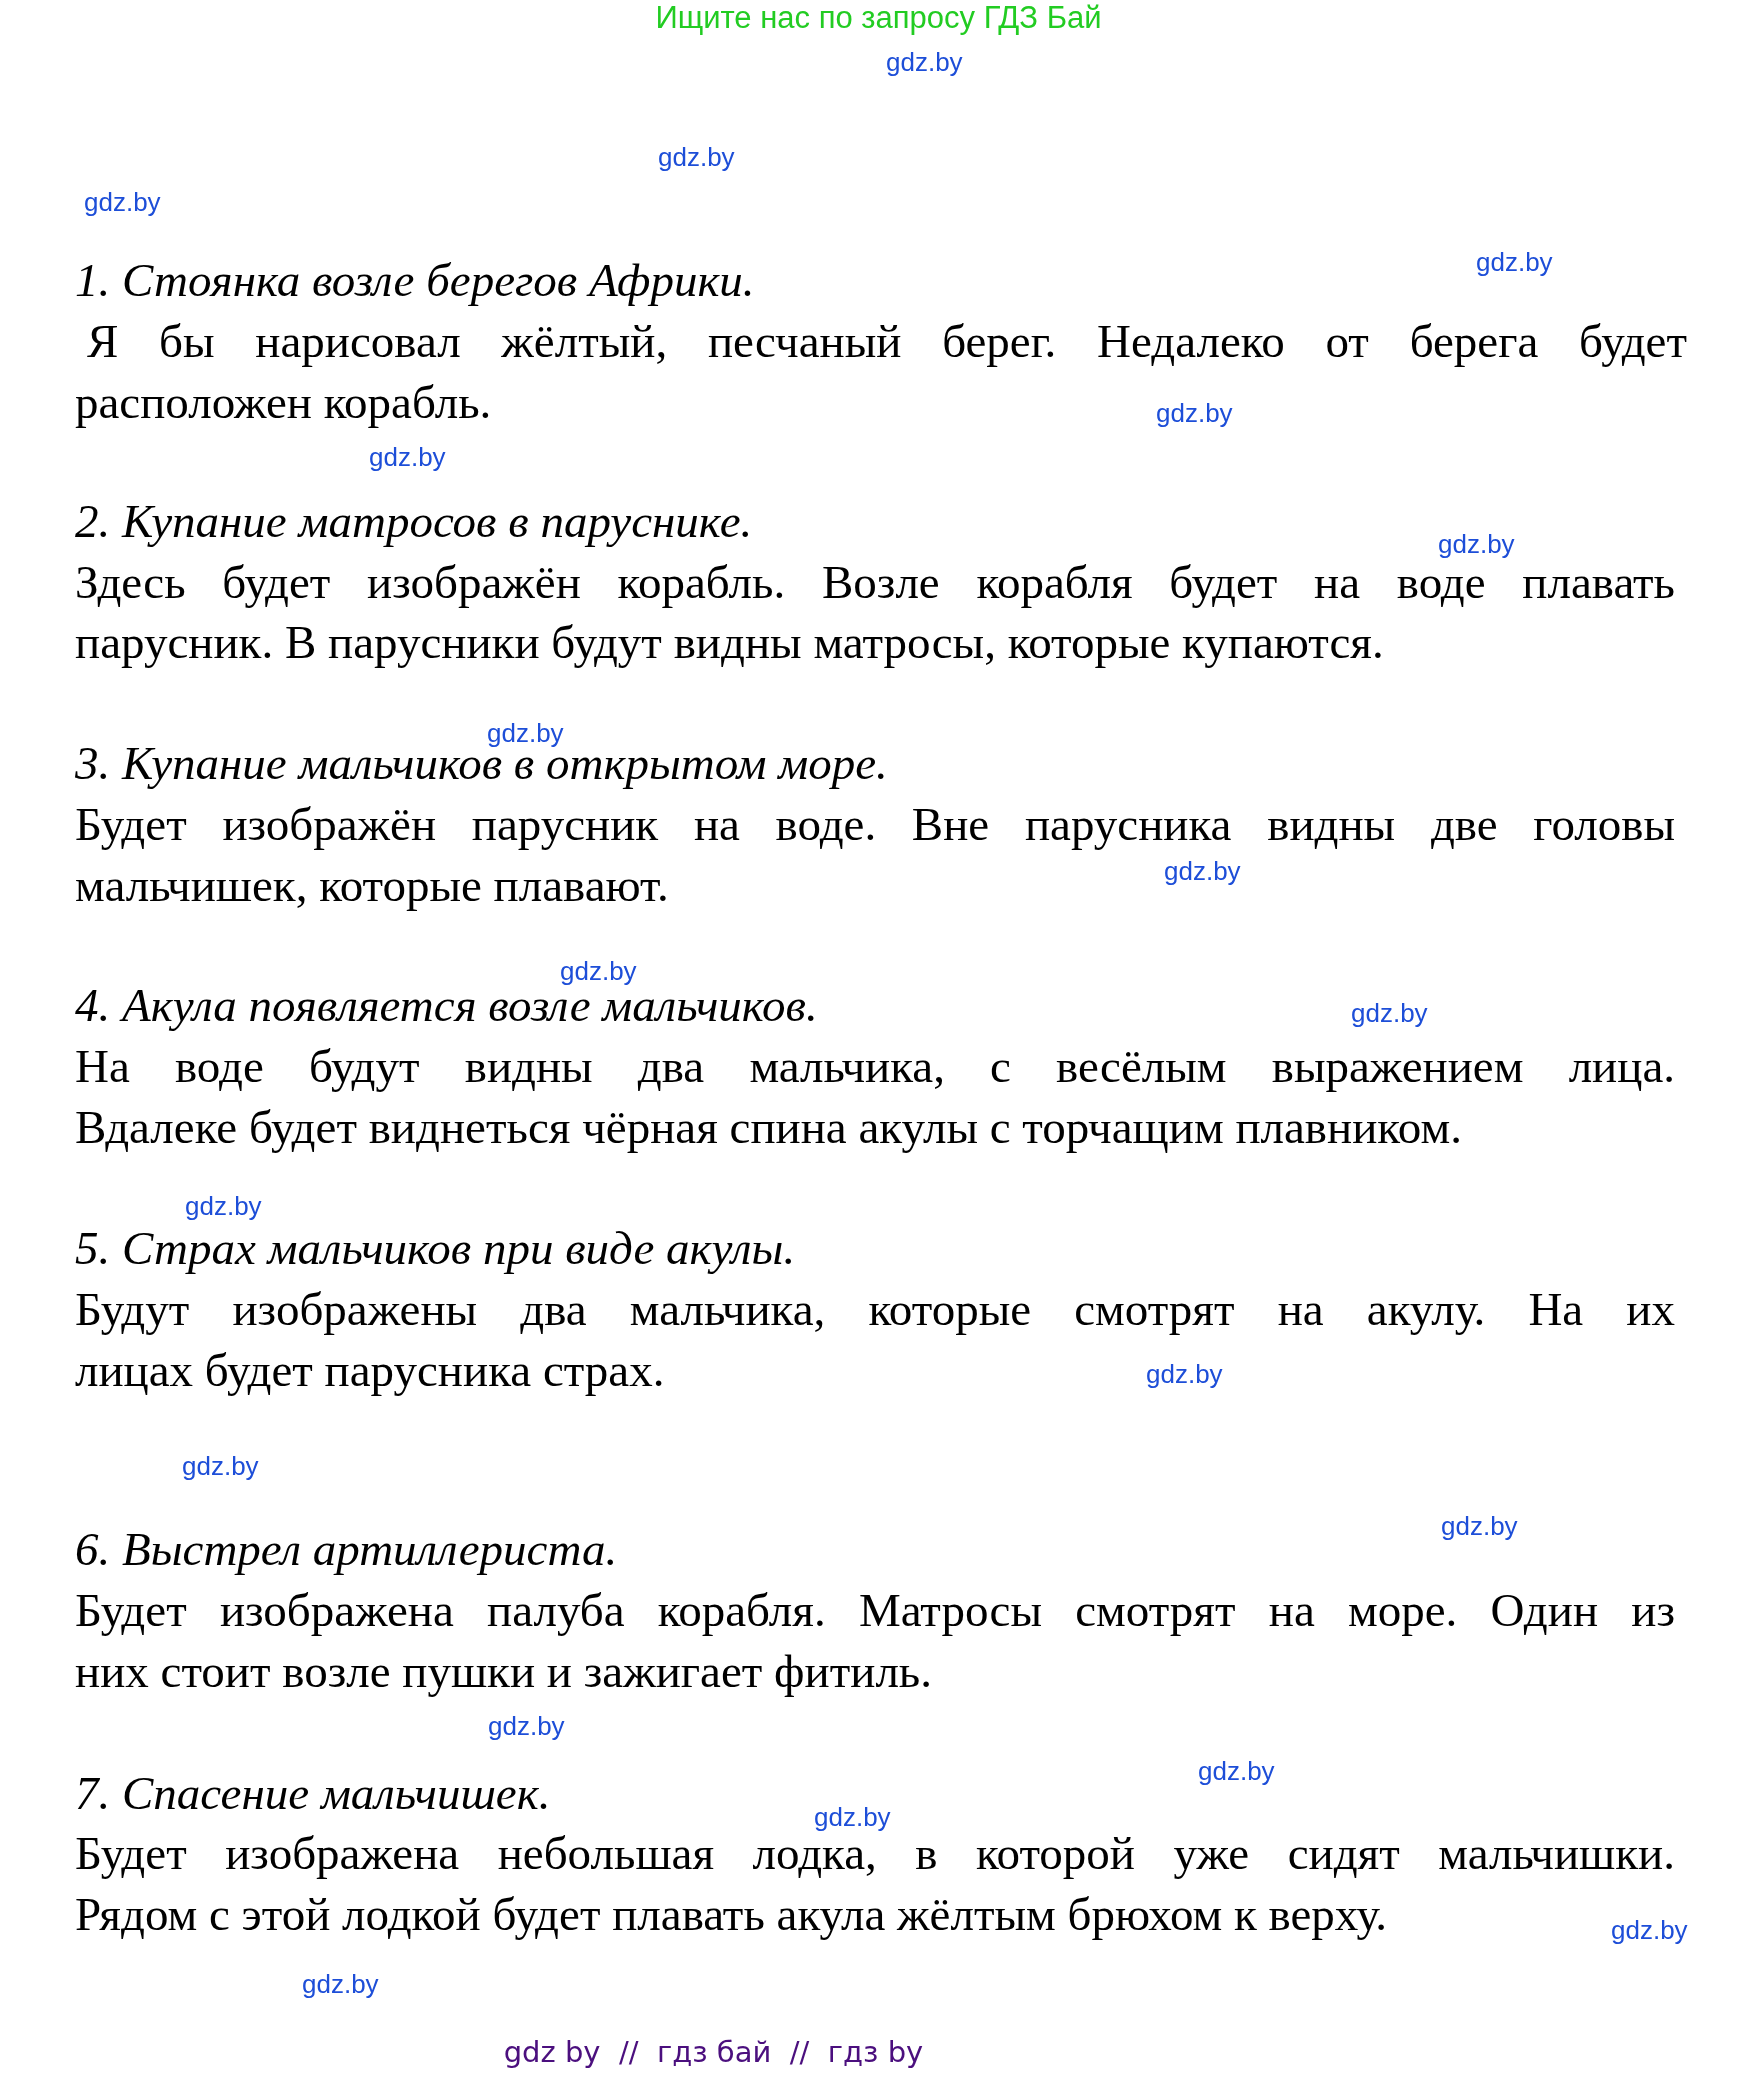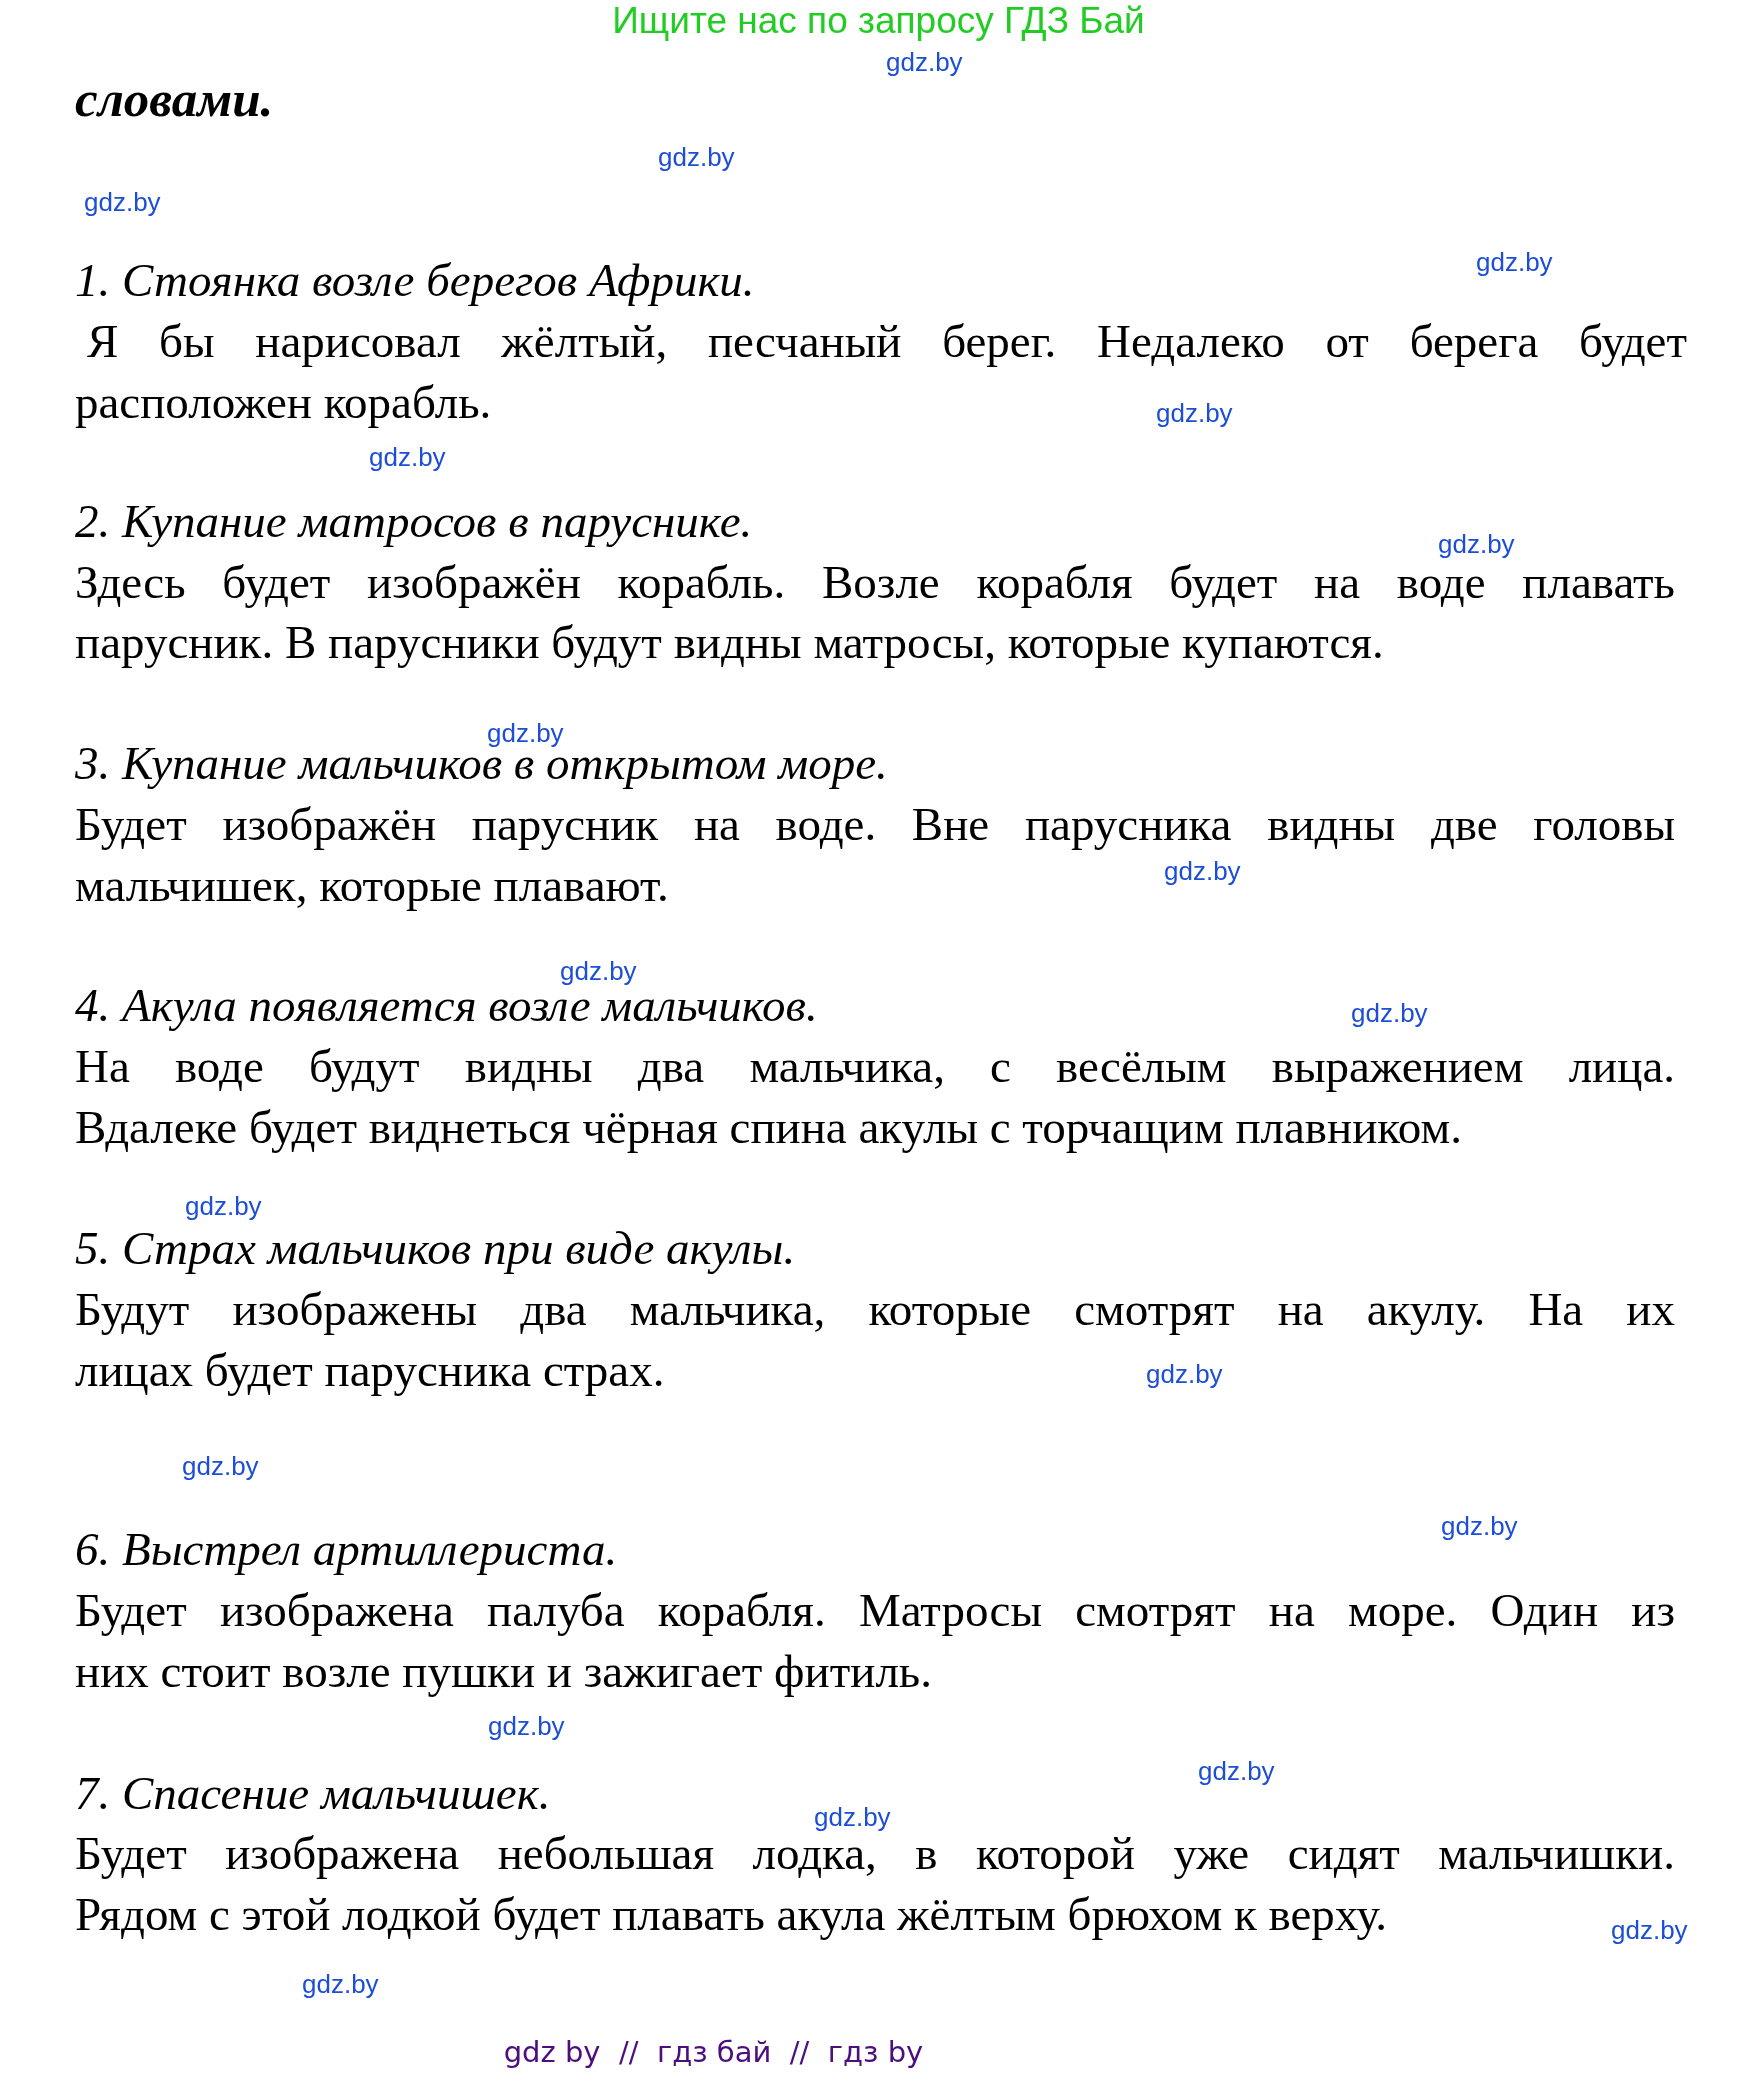--- a/index.html
+++ b/index.html
@@ -1,32 +1,31 @@
 <!DOCTYPE html>
 <html style="font-size:14.5px"><head>
 <meta charset="utf-8">
 <style>
   html, body { margin: 0; padding: 0; background: #ffffff; }
   body { width: 1757px; height: 2087px; position: relative; overflow: hidden; }
   .abs { position: absolute; white-space: nowrap; }
-  .banner { font-family: "Liberation Sans", sans-serif; font-size: 37px; color: #22cc22; left: 0; width: 1757px; text-align: center; top: 0px; }
+  .banner { font-family: "Liberation Sans", sans-serif; font-size: 31px; color: #22cc22; left: 0; width: 1757px; text-align: center; top: 0px; }
   .footer { font-family: "DejaVu Sans", sans-serif; font-size: 29px; color: #4b0f7e; left: 0; width: 1427px; text-align: center; top: 2035px; }
   .task { font-family: "Liberation Serif", serif; font-weight: bold; font-style: italic; font-size: 51px; color: #000; left: 75px; width: 1600px; white-space: normal; line-height: 62px; text-align: justify; text-align-last: left; }
   .heading { font-family: "Liberation Serif", serif; font-style: italic; font-size: 47px; color: #000; left: 75px; }
   .body-line { font-family: "Liberation Serif", serif; font-size: 47px; color: #000; left: 75px; width: 1600px; }
   .justify { text-align: justify; text-align-last: justify; }
   .wm { font-family: "Liberation Sans", sans-serif; font-size: 26px; color: #1d4ed8; }
 </style>
 </head>
 <body>
 
 <div class="abs banner">Ищите нас по запросу ГДЗ Бай</div>
 
 <div class="abs task" style="top:68px;">
-  <div>словами.</div>
 </div>
 
 <div class="abs heading" style="top:253px;text-align:right;">1. Стоянка возле берегов Африки.</div>
 <div class="abs body-line justify" style="top:314px;margin-left:12px;">Я бы нарисовал жёлтый, песчаный берег. Недалеко от берега будет</div>
 <div class="abs body-line" style="top:375px;">расположен корабль.</div>
 
 <div class="abs heading" style="top:494px;">2. Купание матросов в паруснике.</div>
 <div class="abs body-line justify" style="top:555px;">Здесь будет изображён корабль. Возле корабля будет на воде плавать</div>
 <div class="abs body-line" style="top:615px;">парусник. В парусники будут видны матросы, которые купаются.</div>
 

